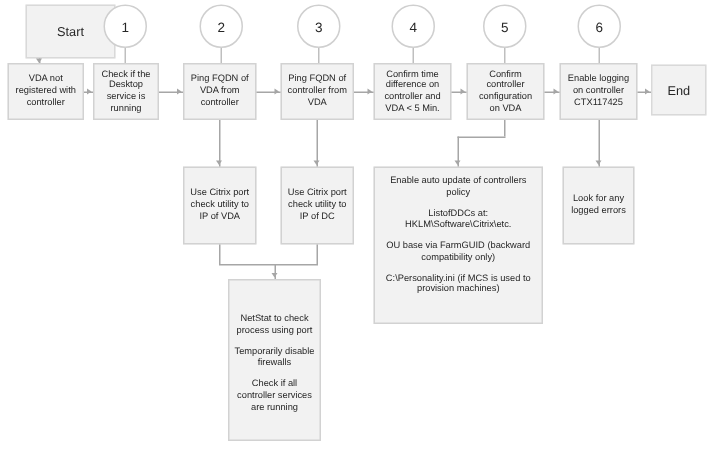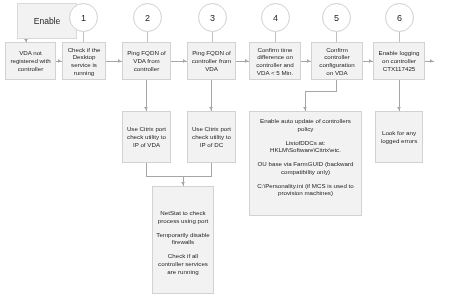--- a/index.html
+++ b/index.html
@@ -87,23 +87,26 @@
     border-bottom: 2.5px solid transparent;
     border-left: 3.5px solid #a6a6a6;
   }
 </style>
 </head>
 <body>
 
 <div id="canvas">
 
   <div class="node terminal" style="left:17px; top:3px; width:60px; height:36px;">
-    <span>Enable</span>
-  </div>
-
+    <span>Start</span>
+  </div>
+
+  <div class="node terminal" style="left:434px; top:43px; width:37px; height:34px;">
+    <span>End</span>
+  </div>
 
   <div class="circle" style="left:69px; top:3px;">
     <span>1</span>
   </div>
   <div class="circle" style="left:133px; top:3px;">
     <span>2</span>
   </div>
   <div class="circle" style="left:198px; top:3px;">
     <span>3</span>
   </div>

